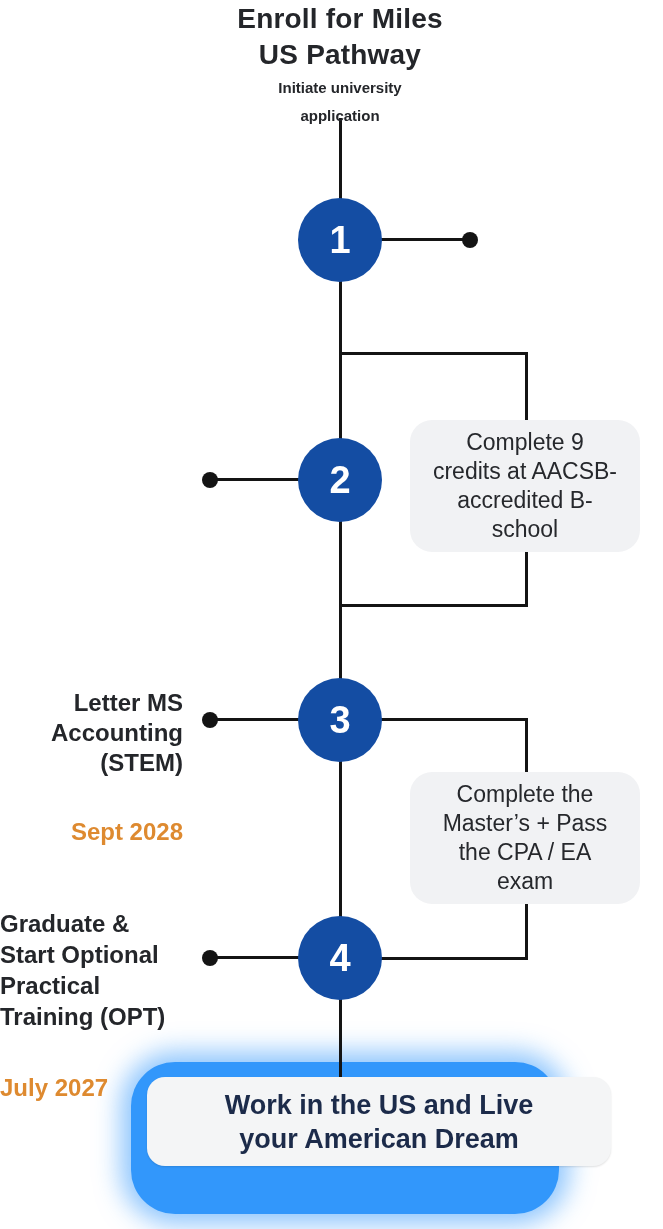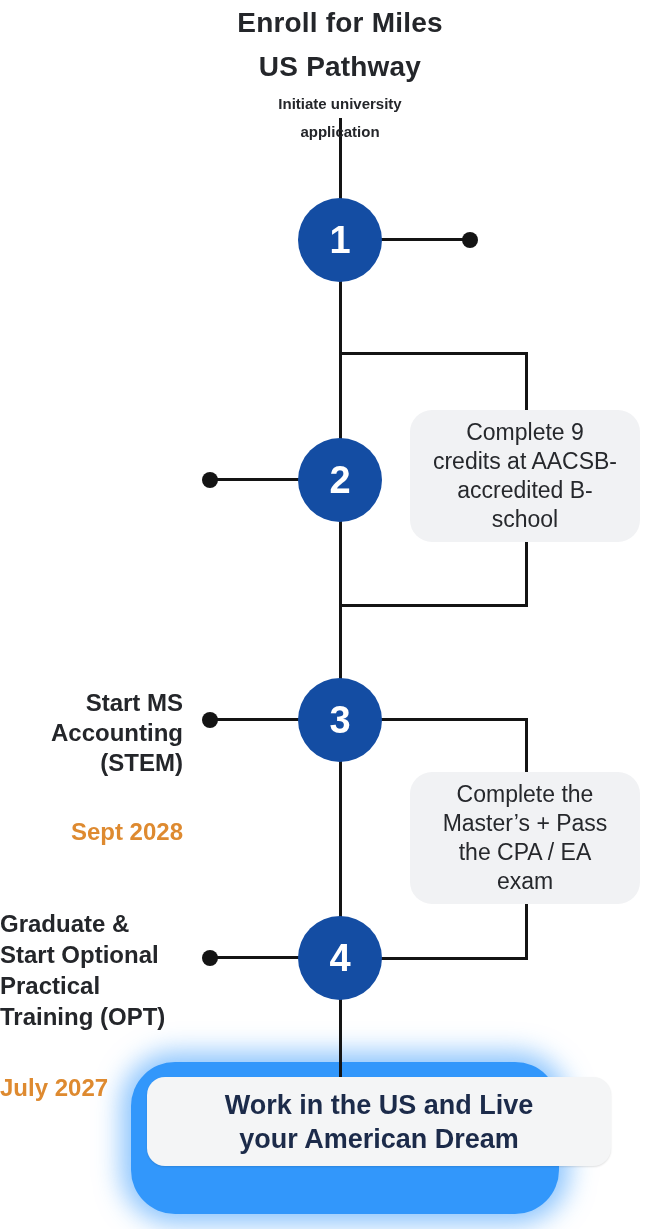--- a/index.html
+++ b/index.html
@@ -43,21 +43,21 @@
     background:#144DA3;color:#ffffff;z-index:5;
     font-size:38px;font-weight:700;text-align:center;line-height:84px;
   }
   .circle1{top:198px;}
   .circle2{top:438px;}
   .circle3{top:678px;}
   .circle4{top:916px;}
   
   .header{position:absolute;left:111px;top:1px;width:458px;text-align:center;z-index:3;}
   .title{
-    font-size:28px;font-weight:700;color:#24262A;line-height:44px;
+    font-size:28px;font-weight:700;color:#24262A;line-height:36px;
     white-space:pre-line;letter-spacing:.2px;
   }
   .subtitle{
     font-size:15px;font-weight:700;color:#24262A;line-height:28px;
     white-space:pre-line;margin-top:1px;
   }
   
   .step-label{
     position:absolute;z-index:4;color:#24262A;
     font-size:24px;font-weight:700;line-height:30px;white-space:pre-line;
@@ -70,21 +70,21 @@
   .label3{left:0px;top:658px;width:183px;text-align:right;}
   .label4{left:0px;top:877px;width:183px;text-align:left;line-height:31px;}
   
   .info-card{
     position:absolute;left:410px;width:230px;height:132px;
     background:#F1F2F4;border-radius:22px;z-index:3;
     display:flex;align-items:center;justify-content:center;
     font-size:23px;line-height:29px;color:#26282C;text-align:center;
     white-space:pre-line;padding:0 6px;box-sizing:border-box;
   }
-  .card1{top:410px;}
+  .card1{top:420px;}
   .card2{top:772px;}
   
   .glow{
     position:absolute;left:131px;top:1062px;width:428px;height:152px;
     background:#3297FB;border-radius:44px;z-index:1;
     box-shadow:0 0 26px 10px rgba(47,150,251,0.55);
   }
   .final-card{
     position:absolute;left:147px;top:1077px;width:464px;height:89px;
     background:#F4F5F6;border-radius:18px;z-index:3;
@@ -119,21 +119,21 @@
     <div class="subtitle">Initiate university
 application</div>
   </div>
 
   <div class="circle circle1">1</div>
   <div class="circle circle2">2</div>
   <div class="circle circle3">3</div>
   <div class="circle circle4">4</div>
 
   <div class="step-label label3">
-    <div>Start MS
+    <div>Letter MS
 Accounting
 (STEM)</div>
     <div class="step-date">Sept 2028</div>
   </div>
   <div class="step-label label4">
     <div>Graduate &amp;
 Start Optional
 Practical
 Training (OPT)</div>
     <div class="step-date">July 2027</div>

